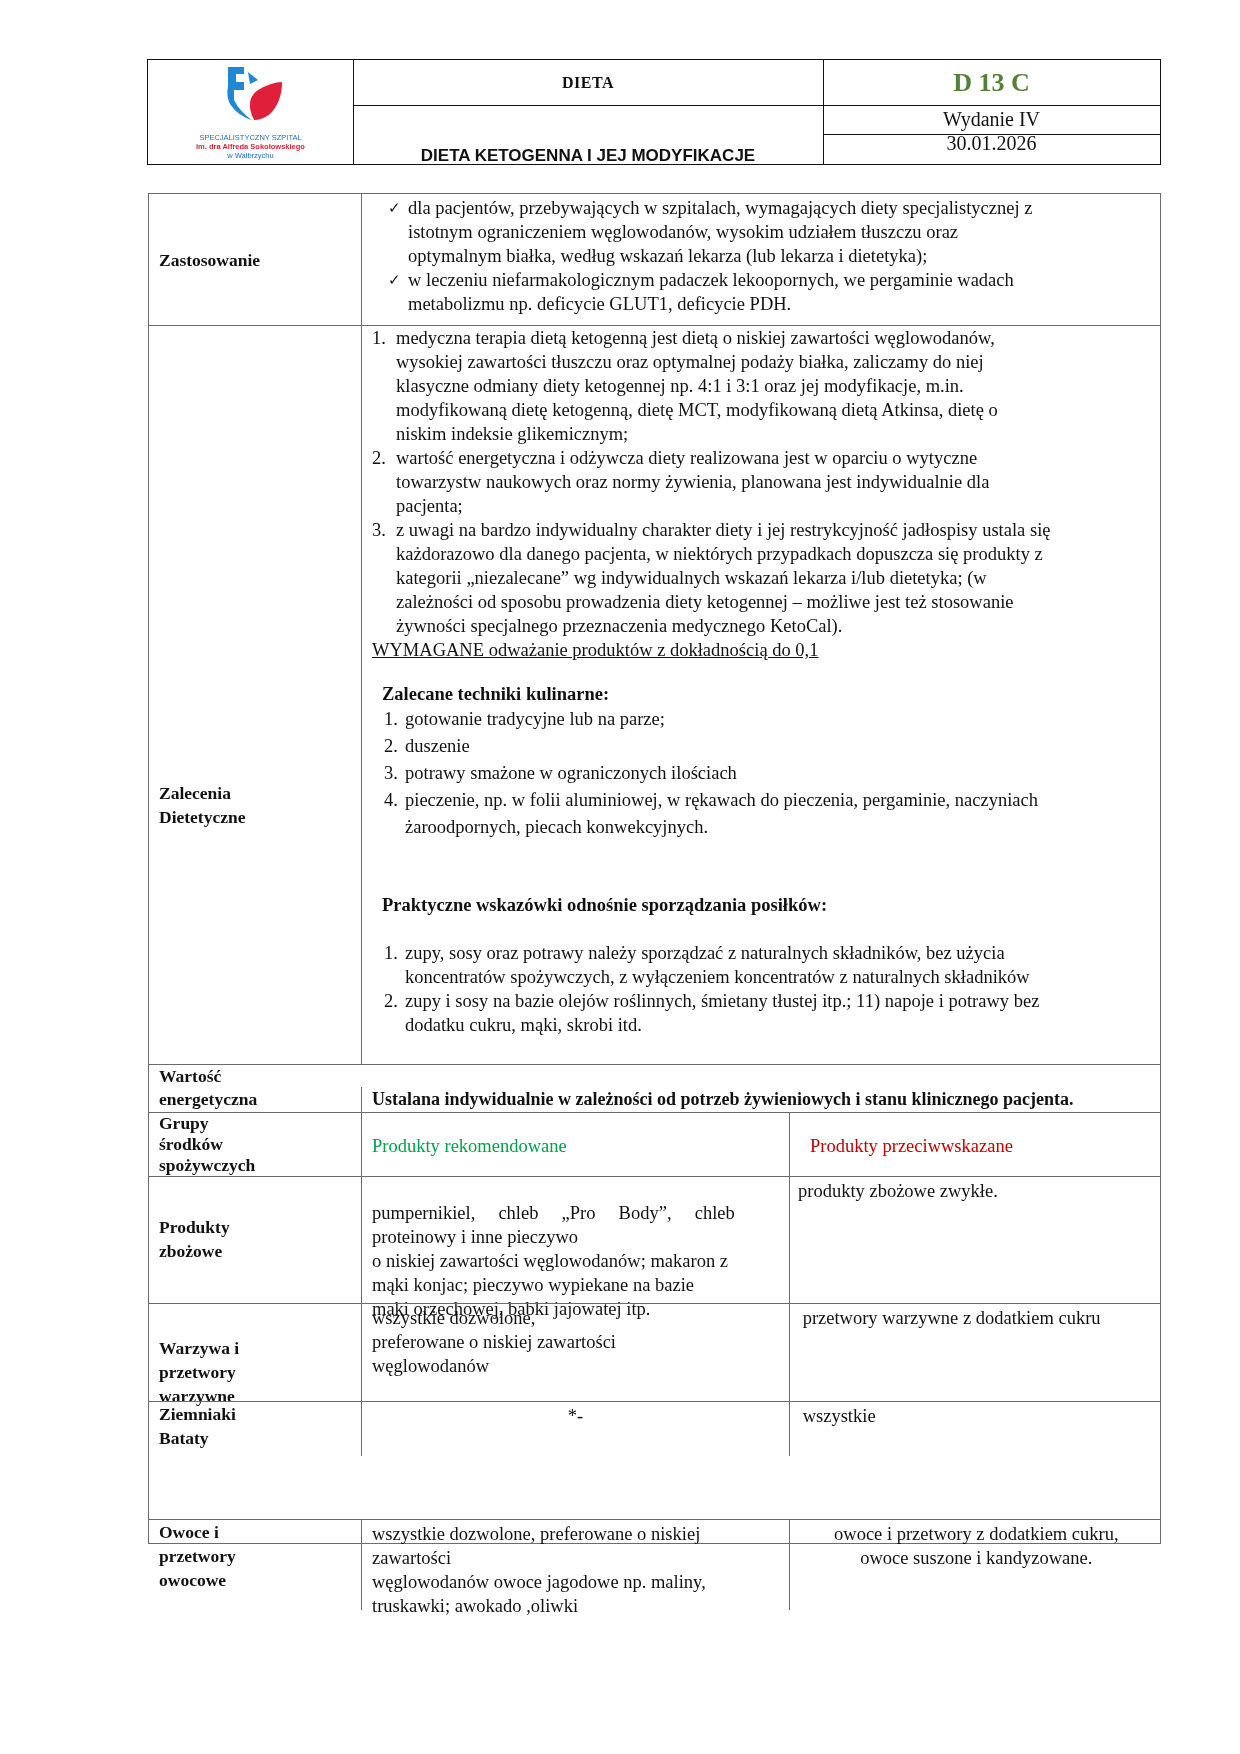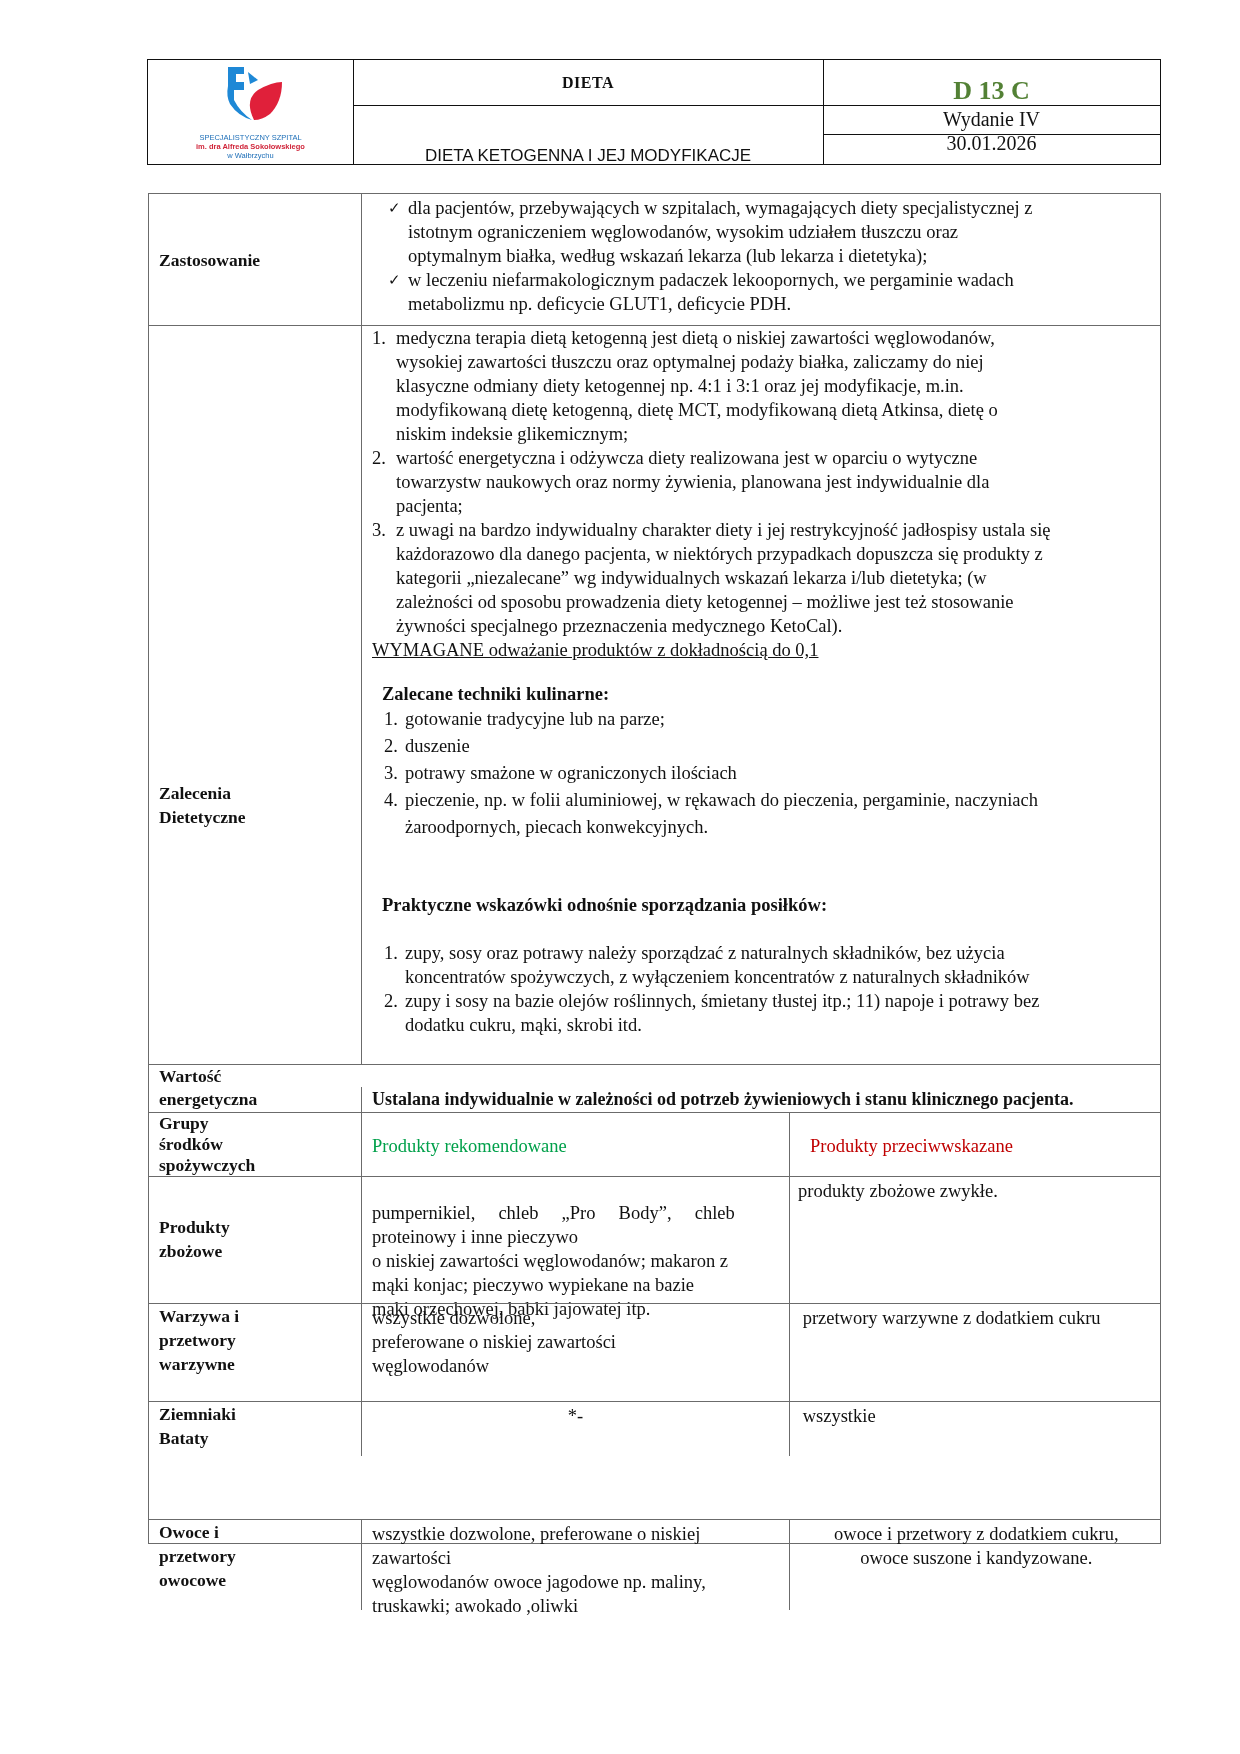--- a/index.html
+++ b/index.html
@@ -12,22 +12,22 @@
   #hdr .vline { position: absolute; top: 0; bottom: 0; width: 0; border-left: 1.5px solid #111; }
   #hdr .hline { position: absolute; height: 0; border-top: 1.5px solid #111; }
   .logo { position: absolute; left: 0; top: 0; width: 205px; height: 104px; }
   .logo-text { position: absolute; left: 0; width: 205px; text-align: center;
                font-family: "Liberation Sans", sans-serif; font-size: 7.5px; line-height: 9px; }
   .h-dieta { position: absolute; left: 205px; width: 470px; top: 0; height: 45px;
              display: flex; align-items: center; justify-content: center;
              font-weight: bold; font-size: 16px; letter-spacing: 0.5px; }
   .h-title { position: absolute; left: 205px; width: 470px; top: 45px; height: 61px;
              display: flex; align-items: flex-end; justify-content: center; padding-bottom: 4px;
-             font-family: "Liberation Sans", sans-serif; font-weight: normal; font-size: 17px; }
-  .h-code { position: absolute; left: 675px; right: 0; top: 8px; height: 45px;
+             font-family: "Liberation Sans", sans-serif; font-weight: bold; font-size: 17px; }
+  .h-code { position: absolute; left: 675px; right: 0; top: 0; height: 45px;
             display: flex; align-items: center; justify-content: center;
             font-weight: bold; font-size: 26px; color: #538135; }
   .h-ed { position: absolute; left: 675px; right: 0; top: 45px; height: 29px;
           display: flex; align-items: center; justify-content: center; font-size: 20px; }
   .h-date { position: absolute; left: 675px; right: 0; top: 68px; height: 31px;
             display: flex; align-items: center; justify-content: center; font-size: 20px; }
 
   
   #tbl { left: 148px; top: 193px; width: 1013px; height: 1351px; border: 1.5px solid #6b6b6b; }
   .row { position: absolute; left: 0; right: 0; border-top: 1.5px solid #6b6b6b; }
@@ -208,21 +208,21 @@
             <div style="white-space: pre;">pumpernikiel,     chleb     „Pro     Body”,     chleb</div>
             <div>proteinowy  i inne pieczywo</div>
             <div>o niskiej zawartości węglowodanów; makaron z</div>
             <div>mąki konjac; pieczywo wypiekane na bazie</div>
             <div>maki orzechowej, babki jajowatej itp.</div>
           </div>
           <div class="sub con" style="white-space: pre;"><div>produkty zbożowe zwykłe.</div></div>
         </div>
       </div>
       <div class="row" style="top: 1109px; height: 98px;">
-        <div class="lbl" style="padding-top: 0px;">
+        <div class="lbl" style="padding-top: 0px; margin-top: 32px;">
           <div>Warzywa i</div>
           <div>przetwory</div>
           <div>warzywne</div>
         </div>
         <div class="cnt">
           <div class="sub rec">
             <div>wszystkie dozwolone,</div>
             <div>preferowane o niskiej zawartości</div>
             <div>węglowodanów</div>
           </div>

